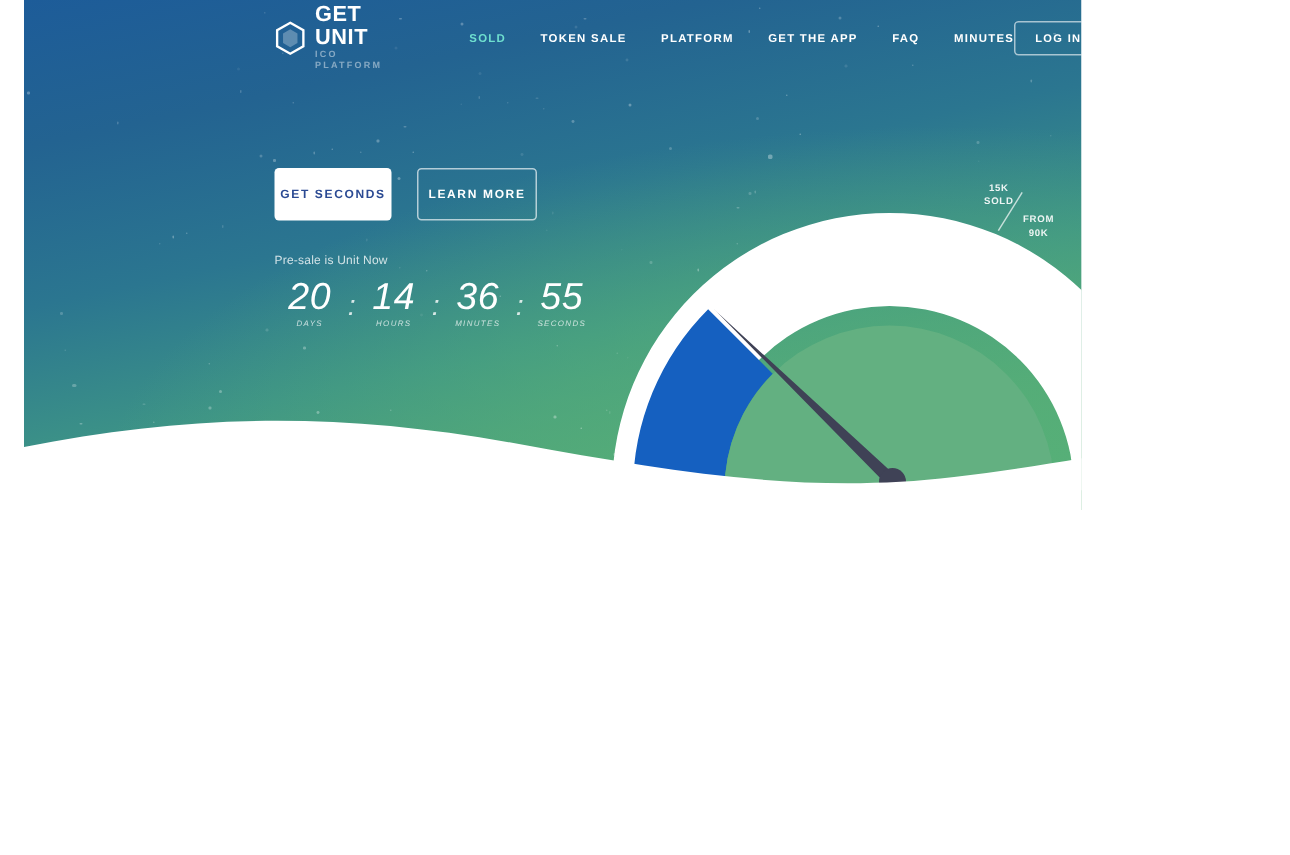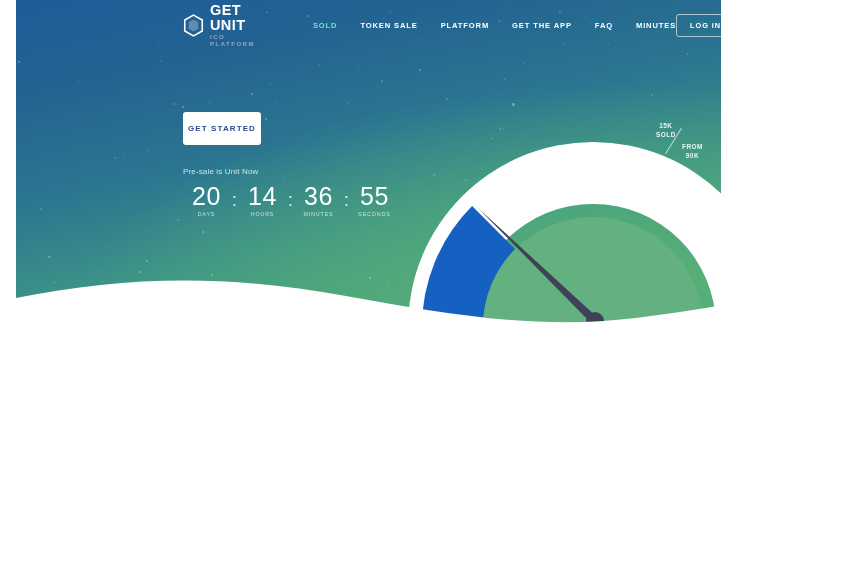--- a/index.html
+++ b/index.html
@@ -131,21 +131,21 @@
     color: #ffffff; font-size: 8px; font-weight: bold; letter-spacing: 1.1px;
     padding: 12px 0; width: 80px; text-align: center;
     cursor: pointer; font-family: inherit;
   }
 
   .presale-label {
     margin-top: 22px;
     font-size: 8px; color: rgba(255,255,255,.78); letter-spacing: .15px;
   }
 
-  .countdown { margin-top: 6px; display: flex; align-items: center; }
+  .countdown { margin-top: 6px; display: flex; align-items: flex-end; font-style: italic; }
   .cd-unit { width: 47px; text-align: center; }
   .cd-num {
     font-size: 25px; font-weight: 300; color: #ffffff; line-height: 1.12;
     letter-spacing: .5px;
   }
   .cd-lab {
     font-size: 5.3px; color: rgba(255,255,255,.72);
     letter-spacing: .9px; margin-top: 1px;
   }
   .cd-sep {
@@ -394,21 +394,22 @@
         <button class="btn-outline-sm lang">
           <span>EN</span>
           <span class="caret"></span>
         </button>
       </div>
     </nav>
 
     <div class="hero-copy">
 
       <div class="hero-buttons">
-        <button class="btn-primary">GET STARTED</button>
+        <button class="btn-primary">GET SECONDS</button>
+        <button class="btn-ghost">LEARN MORE</button>
       </div>
 
       <div class="presale-label">Pre-sale is Unit Now</div>
       <div class="countdown" id="hero-countdown">
           <div class="cd-unit">
             <div class="cd-num">20</div>
             <div class="cd-lab">DAYS</div>
           </div>
           <div class="cd-sep">:</div>
           <div class="cd-unit">

